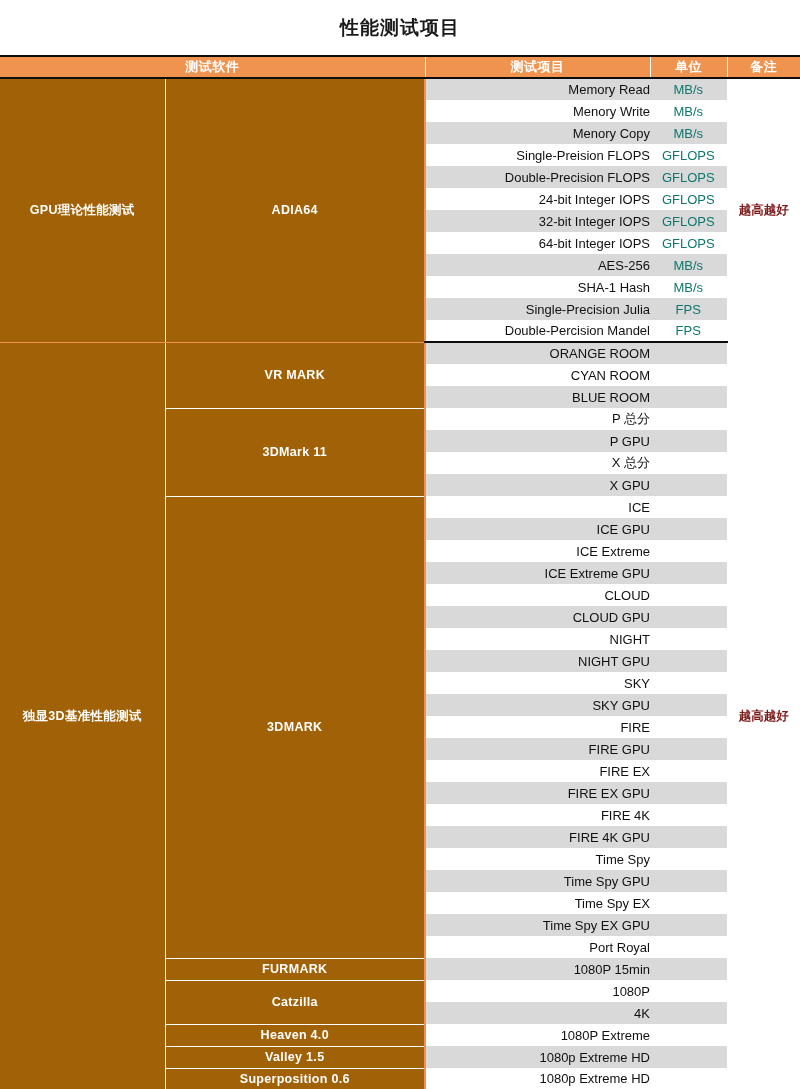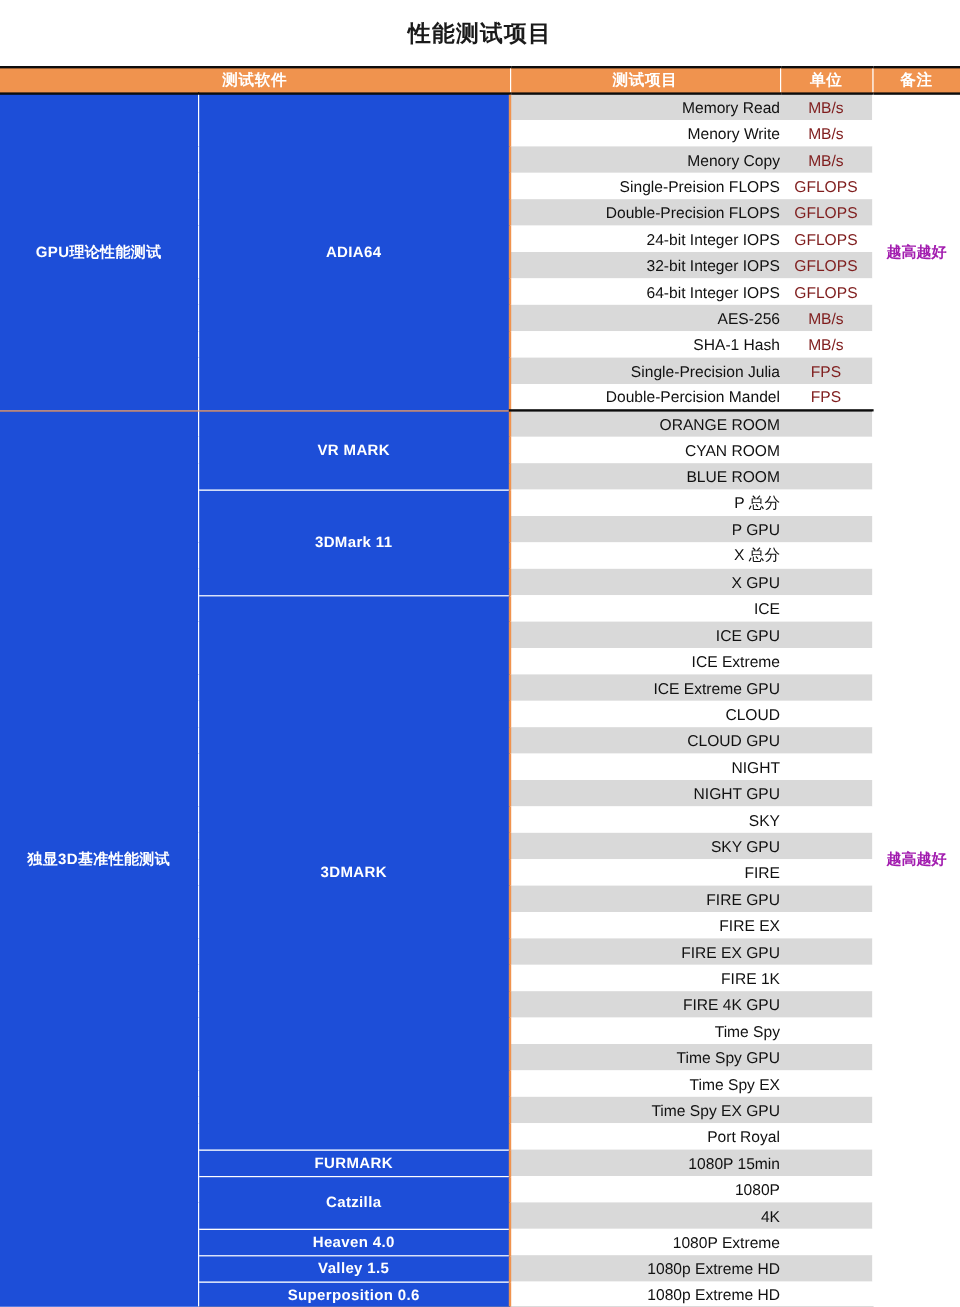--- a/index.html
+++ b/index.html
@@ -71,49 +71,49 @@
     border-top: 2px solid #0d0d0d;
     border-bottom: 2px solid #0d0d0d;
     letter-spacing: 0.5px;
   }
   tr.head-row th.last { border-right: none; }
 
   
   tr.data-row { height: 22px; }
 
   td.cat, td.soft {
-    background: #1d4ed8;
+    background: #a16207;
     color: #ffffff;
     font-weight: bold;
     text-align: center;
     font-size: 12.5px;
     letter-spacing: 0.3px;
     border-right: 1px solid #ffffff;
     border-bottom: 1px solid #F0934E;
   }
   td.soft.divider { border-bottom: 1px solid #ffffff; }
 
   td.item {
     padding-left: 7px;
     text-align: right;
     color: #111111;
     font-size: 13px;
     border-left: 1px solid #ffffff;
   }
   td.unit {
     text-align: center;
-    color: #7f1d1d;
+    color: #0f766e;
     font-size: 13px;
   }
   td.note {
     background: #ffffff;
     text-align: center;
     font-size: 12.5px;
     font-weight: bold;
-    color: #a21caf;
+    color: #7f1d1d;
     border-left: 1px solid #ffffff;
   }
 
   
   td.shade { background: #D9D9D9; }
   td.plain { background: #ffffff; }
 
   
   tr.sec-end > td { border-bottom: 2px solid #0d0d0d; margin-top: 23px; }
   tr.tbl-end > td { border-bottom: 2px solid #0d0d0d; }
@@ -281,21 +281,21 @@
         </tr>
         <tr class="data-row">
           <td class="item plain">FIRE EX</td>
           <td class="unit plain"></td>
         </tr>
         <tr class="data-row">
           <td class="item shade">FIRE EX GPU</td>
           <td class="unit shade"></td>
         </tr>
         <tr class="data-row">
-          <td class="item plain">FIRE 1K</td>
+          <td class="item plain">FIRE 4K</td>
           <td class="unit plain"></td>
         </tr>
         <tr class="data-row">
           <td class="item shade">FIRE 4K GPU</td>
           <td class="unit shade"></td>
         </tr>
         <tr class="data-row">
           <td class="item plain">Time Spy</td>
           <td class="unit plain"></td>
         </tr>

